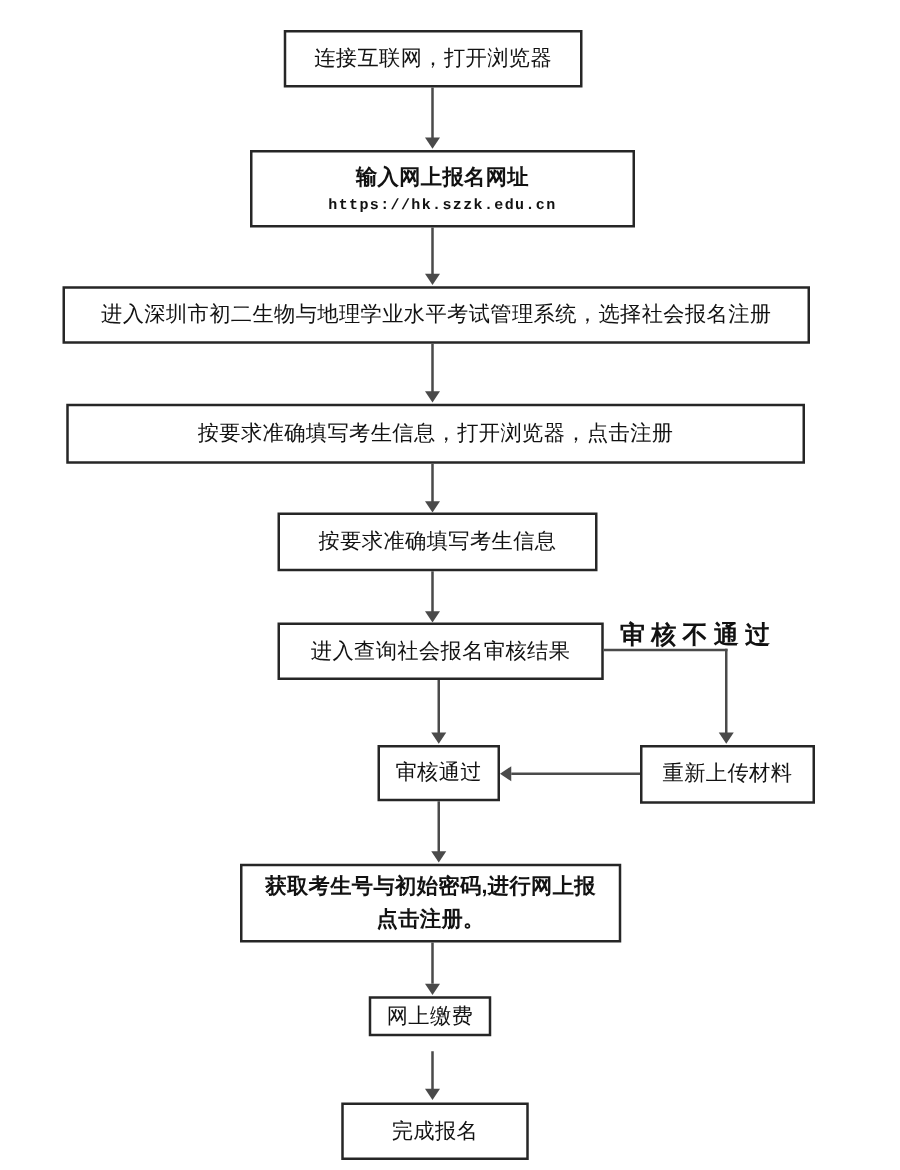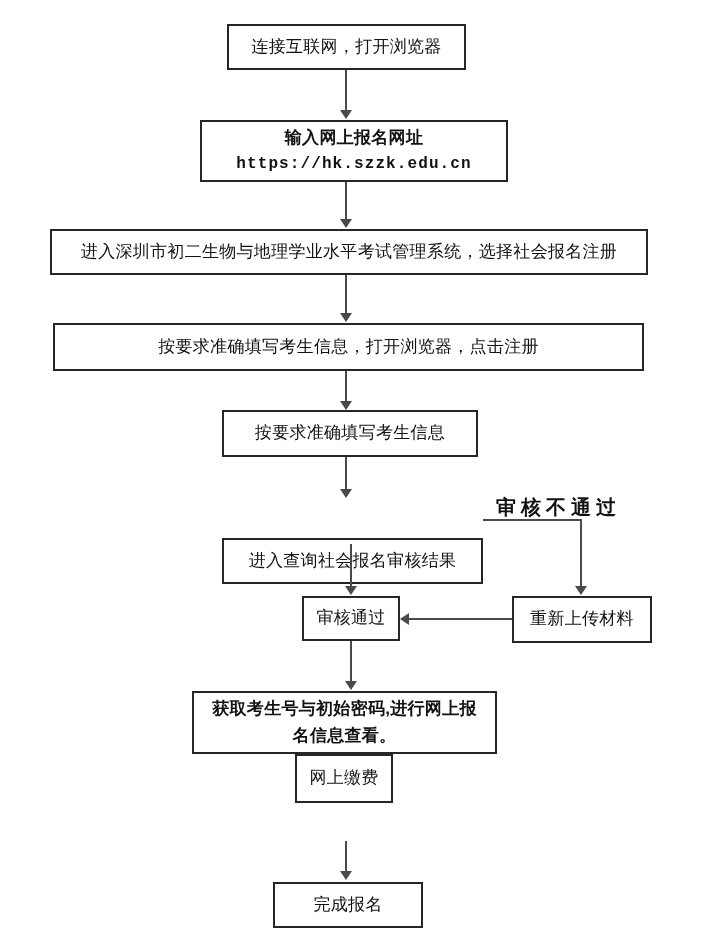--- a/index.html
+++ b/index.html
@@ -34,21 +34,21 @@
     letter-spacing: 0.3px;
     color: #121212;
     padding: 2px 6px;
   }
   .node .line {
     display: block;
     white-space: nowrap;
   }
   .node .mono {
     font-family: "Liberation Mono", "DejaVu Sans Mono", monospace;
-    font-size: 16px;
+    font-size: 12px;
     letter-spacing: 1.1px;
   }
   .node.two-line {
     flex-direction: column;
     justify-content: center;
     line-height: 1.55;
     font-weight: bold;
   }
   
   .conn-v {
@@ -120,21 +120,21 @@
   <div class="conn-v" style="left:345px; top:371px; height:32px;"></div>
   <div class="arrow-down" style="left:340px; top:401px;"></div>
 
   <div class="node" style="left:222px; top:410px; width:256px; height:47px;">
     <span class="line">按要求准确填写考生信息</span>
   </div>
 
   <div class="conn-v" style="left:345px; top:457px; height:33px;"></div>
   <div class="arrow-down" style="left:340px; top:489px;"></div>
 
-  <div class="node" style="left:222px; top:498px; width:261px; height:46px;margin-top:40px;">
+  <div class="node" style="left:222px; top:498px; width:261px; height:46px;">
     <span class="line">进入查询社会报名审核结果</span>
   </div>
 
   <div class="edge-label" style="left:496px; top:494px;">审核不通过</div>
   <div class="conn-h" style="left:483px; top:519px; width:99px;"></div>
   <div class="conn-v" style="left:580px; top:519px; height:68px;"></div>
   <div class="arrow-down" style="left:575px; top:586px;"></div>
 
   <div class="conn-v" style="left:350px; top:544px; height:43px;"></div>
   <div class="arrow-down" style="left:345px; top:586px;"></div>
@@ -148,27 +148,27 @@
   </div>
 
   <div class="conn-h" style="left:409px; top:618px; width:103px;"></div>
   <div class="arrow-left" style="left:400px; top:613px;"></div>
 
   <div class="conn-v" style="left:350px; top:641px; height:41px;"></div>
   <div class="arrow-down" style="left:345px; top:681px;"></div>
 
   <div class="node two-line" style="left:192px; top:691px; width:305px; height:63px;">
     <span class="line">获取考生号与初始密码,进行网上报</span>
-    <span class="line">名信息查看。</span>
+    <span class="line">点击注册。</span>
   </div>
 
   <div class="conn-v" style="left:345px; top:754px; height:33px;"></div>
   <div class="arrow-down" style="left:340px; top:787px;"></div>
 
-  <div class="node" style="left:295px; top:754px; width:98px; height:49px;text-align:right;">
+  <div class="node" style="left:295px; top:797px; width:98px; height:32px;text-align:right;">
     <span class="line">网上缴费</span>
   </div>
 
   <div class="conn-v" style="left:345px; top:841px; height:31px;"></div>
   <div class="arrow-down" style="left:340px; top:871px;"></div>
 
   <div class="node" style="left:273px; top:882px; width:150px; height:46px;">
     <span class="line">完成报名</span>
   </div>
 

